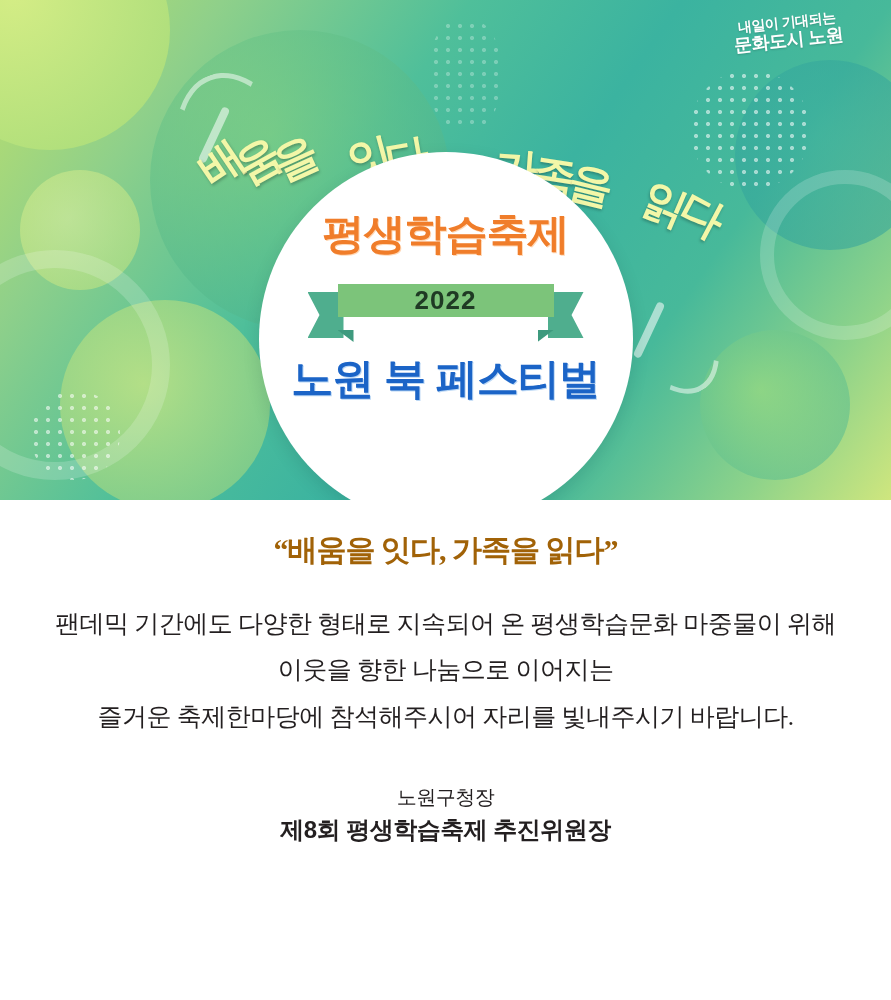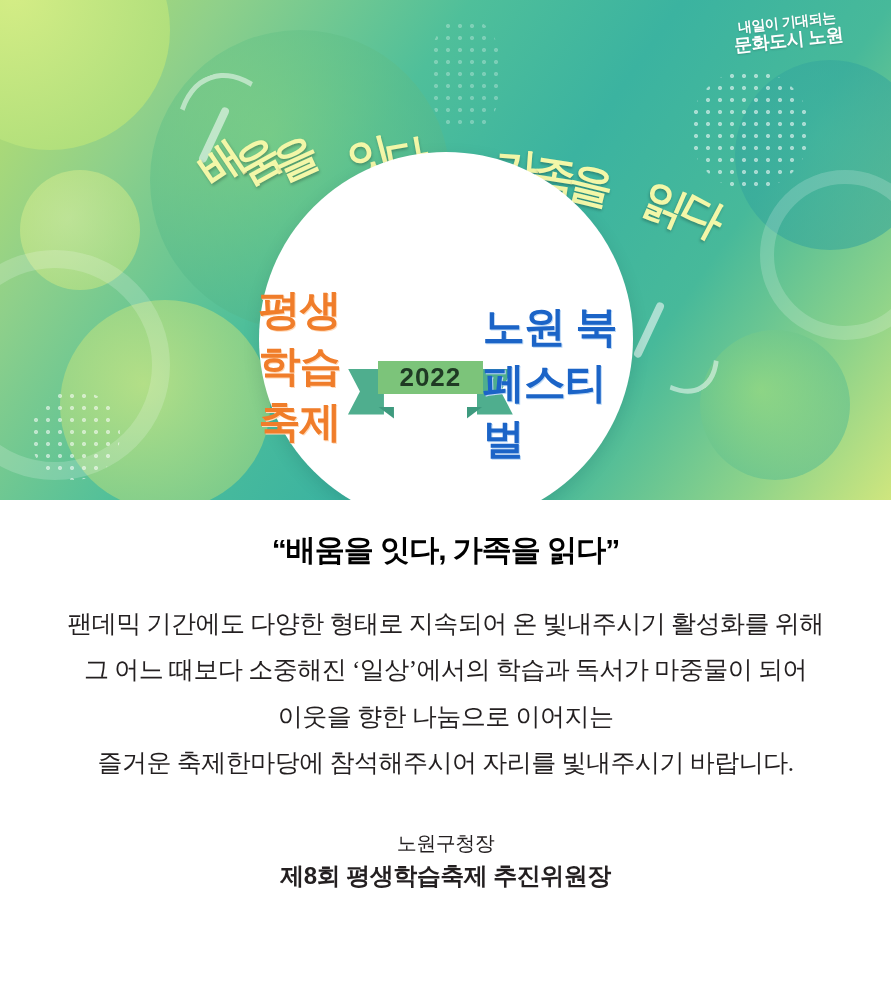--- a/index.html
+++ b/index.html
@@ -131,20 +131,21 @@
     position: absolute;
     left: 50%;
     top: 152px;
     transform: translateX(-50%);
     width: 374px;
     height: 374px;
     border-radius: 50%;
     background: #ffffff;
     box-shadow: 0 6px 18px rgba(0,0,0,.10);
     display: flex;
+    flex-direction: column;
     align-items: center;
     justify-content: flex-start;
     padding-top: 54px;
   }
   .emblem-title {
     font-size: 42px;
     font-weight: bold;
     color: #f07d2a;
     letter-spacing: -1px;
     text-shadow: 1px 1px 0 #ffd9b8;
@@ -197,24 +198,24 @@
 
   
   .body-section {
     position: relative;
     width: 891px;
     padding: 30px 34px 0;
     text-align: center;
     font-family: "Liberation Serif", serif;
   }
   .quote {
-    font-family: Liberation Sans, sans-serif;
+    font-family: Liberation Serif, serif;
     font-size: 30px;
     font-weight: bold;
-    color: #000000;
+    color: #a16207;
     letter-spacing: -1px;
     margin-bottom: 30px;
   }
   .paragraph p {
     font-size: 25px;
     line-height: 1.85;
     color: #231f20;
     letter-spacing: -0.5px;
   }
   .signature {
@@ -282,22 +283,21 @@
 
       <div class="emblem-subtitle">노원 북 페스티벌</div>
     </div>
   </div>
 
   <div class="body-section">
 
     <div class="quote">“배움을 잇다, 가족을 읽다”</div>
 
     <div class="paragraph" id="paragraph-host">
-        <p>팬데믹 기간에도 다양한 형태로 지속되어 온 빛내주시기 활성화를 위해</p>
-        <p>그 어느 때보다 소중해진 ‘일상’에서의 학습과 독서가 마중물이 되어</p>
+        <p>팬데믹 기간에도 다양한 형태로 지속되어 온 평생학습문화 마중물이 위해</p>
         <p>이웃을 향한 나눔으로 이어지는</p>
         <p>즐거운 축제한마당에 참석해주시어 자리를 빛내주시기 바랍니다.</p>
       </div>
 
     <div class="signature">
       <div class="sig1">노원구청장</div>
       <div class="sig2">제8회 평생학습축제 추진위원장</div>
     </div>
   </div>
 </div>

